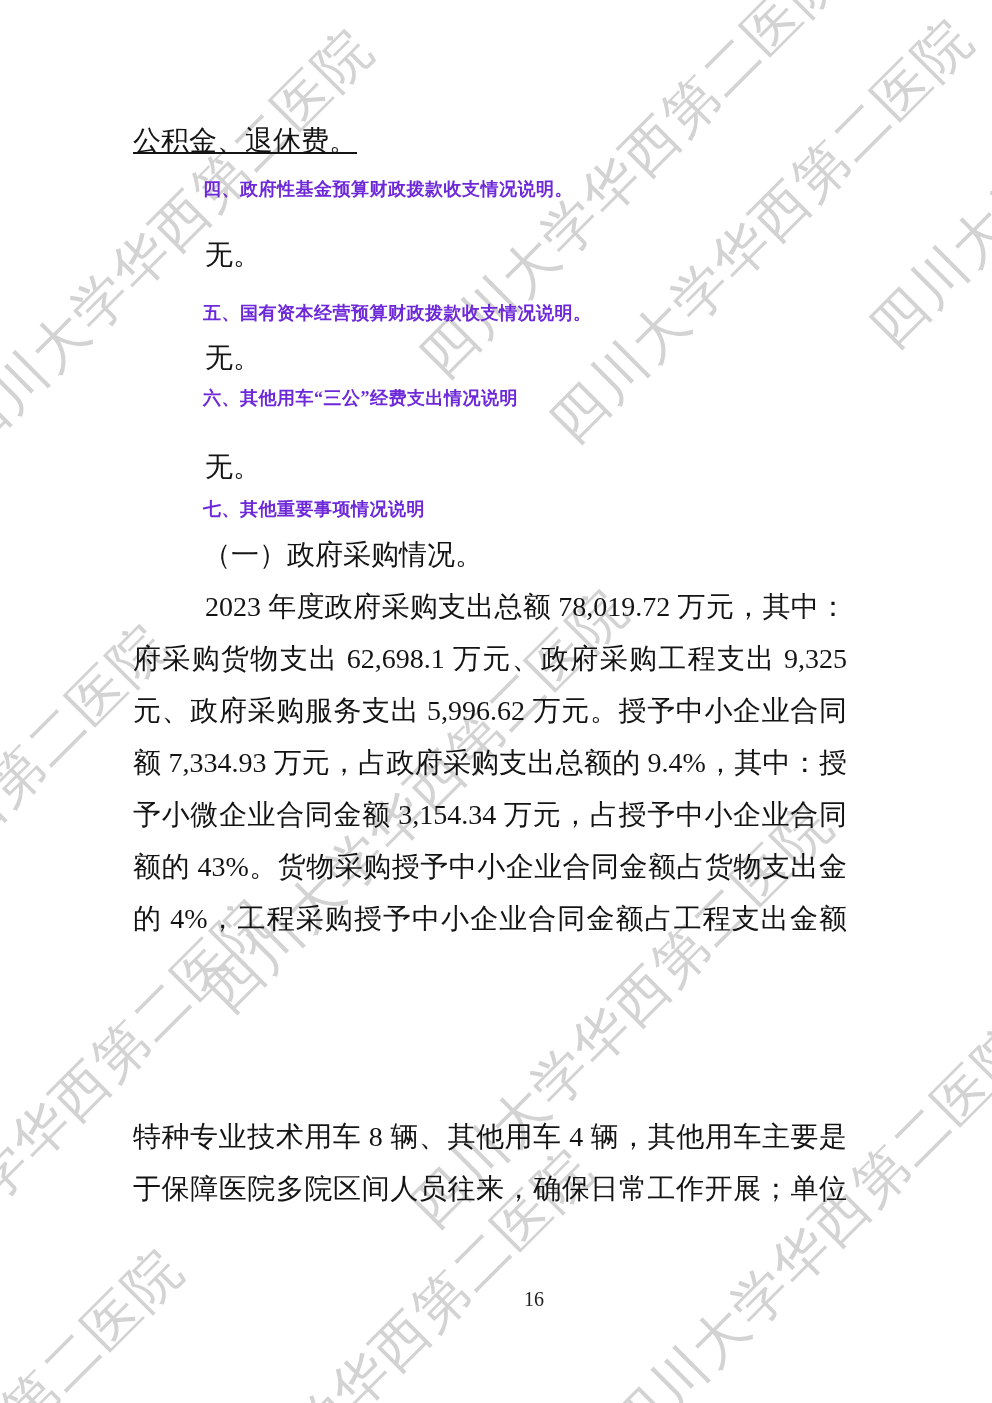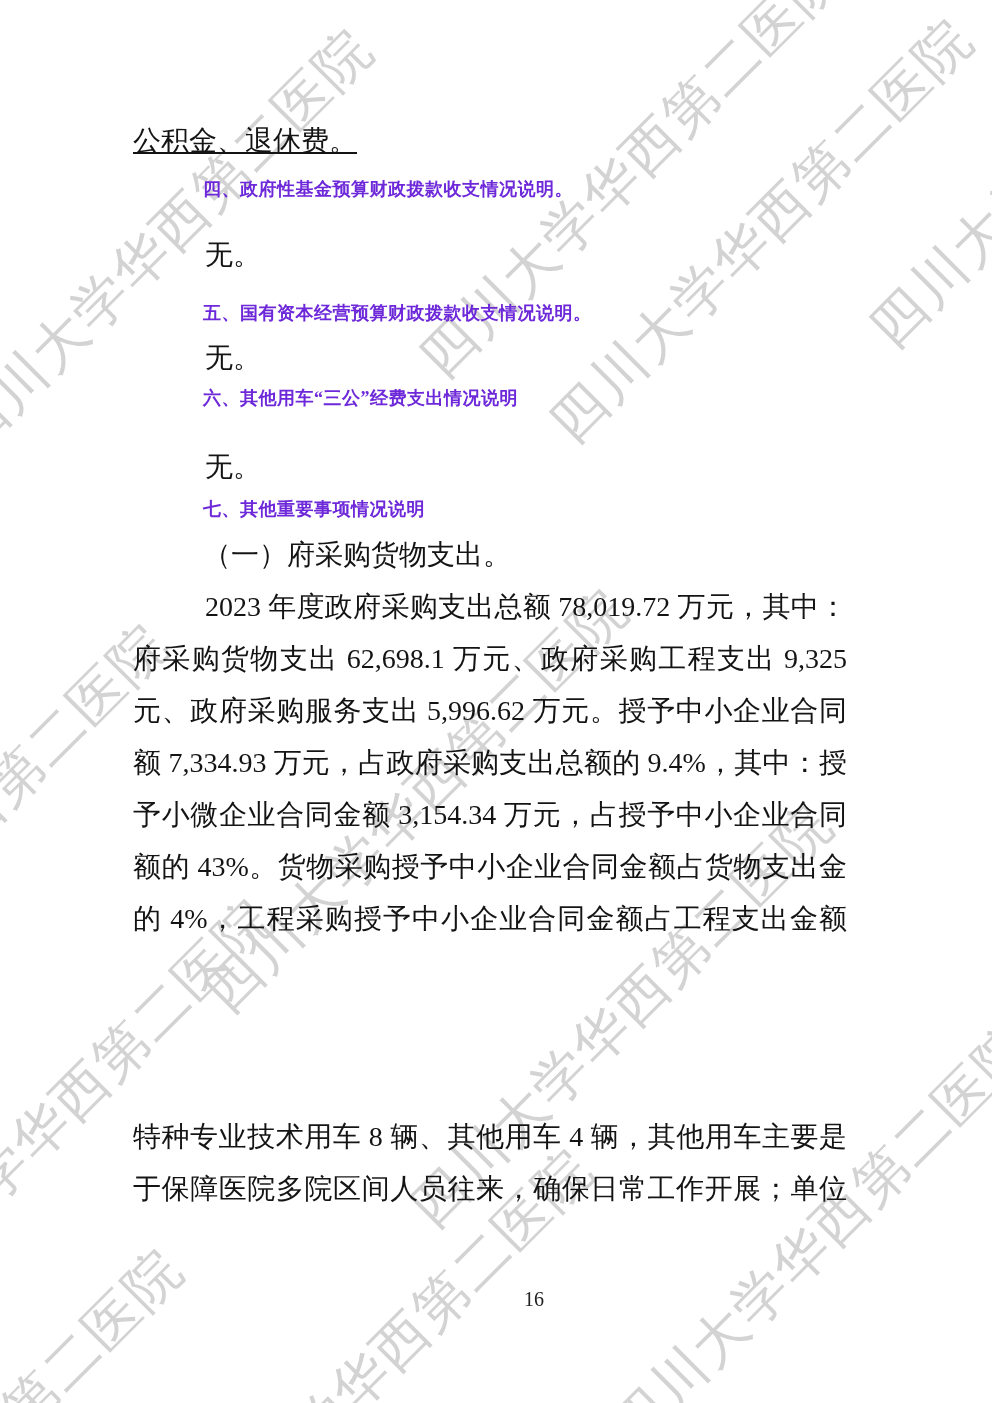--- a/index.html
+++ b/index.html
@@ -88,21 +88,21 @@
   <div class="col none n1">无。</div>
 
   <div class="col heading h5">五、国有资本经营预算财政拨款收支情况说明。</div>
   <div class="col none n2">无。</div>
 
   <div class="col heading h6">六、其他用车“三公”经费支出情况说明</div>
   <div class="col none n3">无。</div>
 
   <div class="col heading h7">七、其他重要事项情况说明</div>
 
-  <div class="col sub s1">（一）府采购货物支出。</div>
+  <div class="col sub s1">（一）政府采购情况。</div>
 
   <div class="col para p1">
     <div class="pline indent-a">2023 年度政府采购支出总额 78,019.72 万元，其中：政</div>
     <div class="pline">府采购货物支出 62,698.1 万元、政府采购工程支出 9,325 万</div>
     <div class="pline">元、政府采购服务支出 5,996.62 万元。授予中小企业合同金</div>
     <div class="pline">额 7,334.93 万元，占政府采购支出总额的 9.4%，其中：授</div>
     <div class="pline">予小微企业合同金额 3,154.34 万元，占授予中小企业合同金</div>
     <div class="pline">额的 43%。货物采购授予中小企业合同金额占货物支出金额</div>
     <div class="pline">的 4%，工程采购授予中小企业合同金额占工程支出金额的</div>
   </div>

